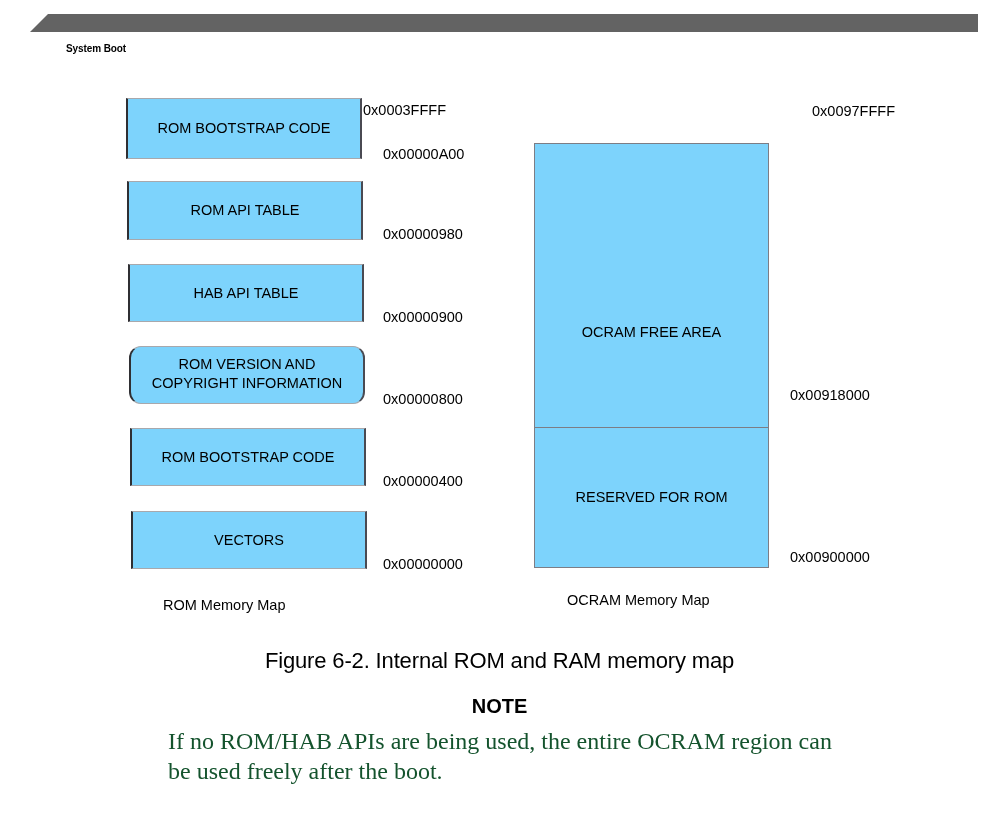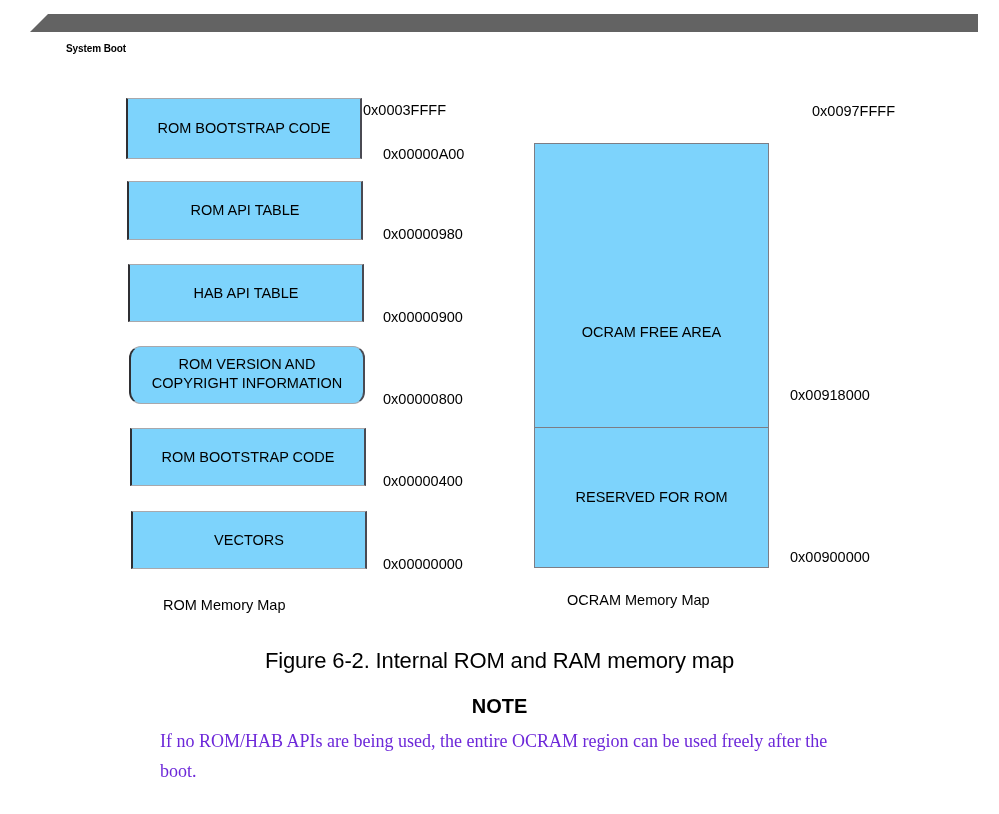--- a/index.html
+++ b/index.html
@@ -93,27 +93,27 @@
     position: absolute;
     left: 0;
     top: 695px;
     width: 999px;
     text-align: center;
     font-size: 20px;
     font-weight: bold;
   }
   .note-body {
     position: absolute;
-    left: 160px;
+    left: 168px;
     top: 726px;
     width: 680px;
     font-family: "Liberation Serif", serif;
-    font-size: 18px;
+    font-size: 24px;
     line-height: 30px;
-    color: #6d28d9;
+    color: #14532d;
   }
 </style>
 </head>
 <body>
 
 <div class="header-bar"></div>
 <div class="header-title">System Boot</div>
 
 <div class="mem-box rom" style="left:126px; top:98px; width:236px; height:61px;">ROM BOOTSTRAP CODE</div>
 

